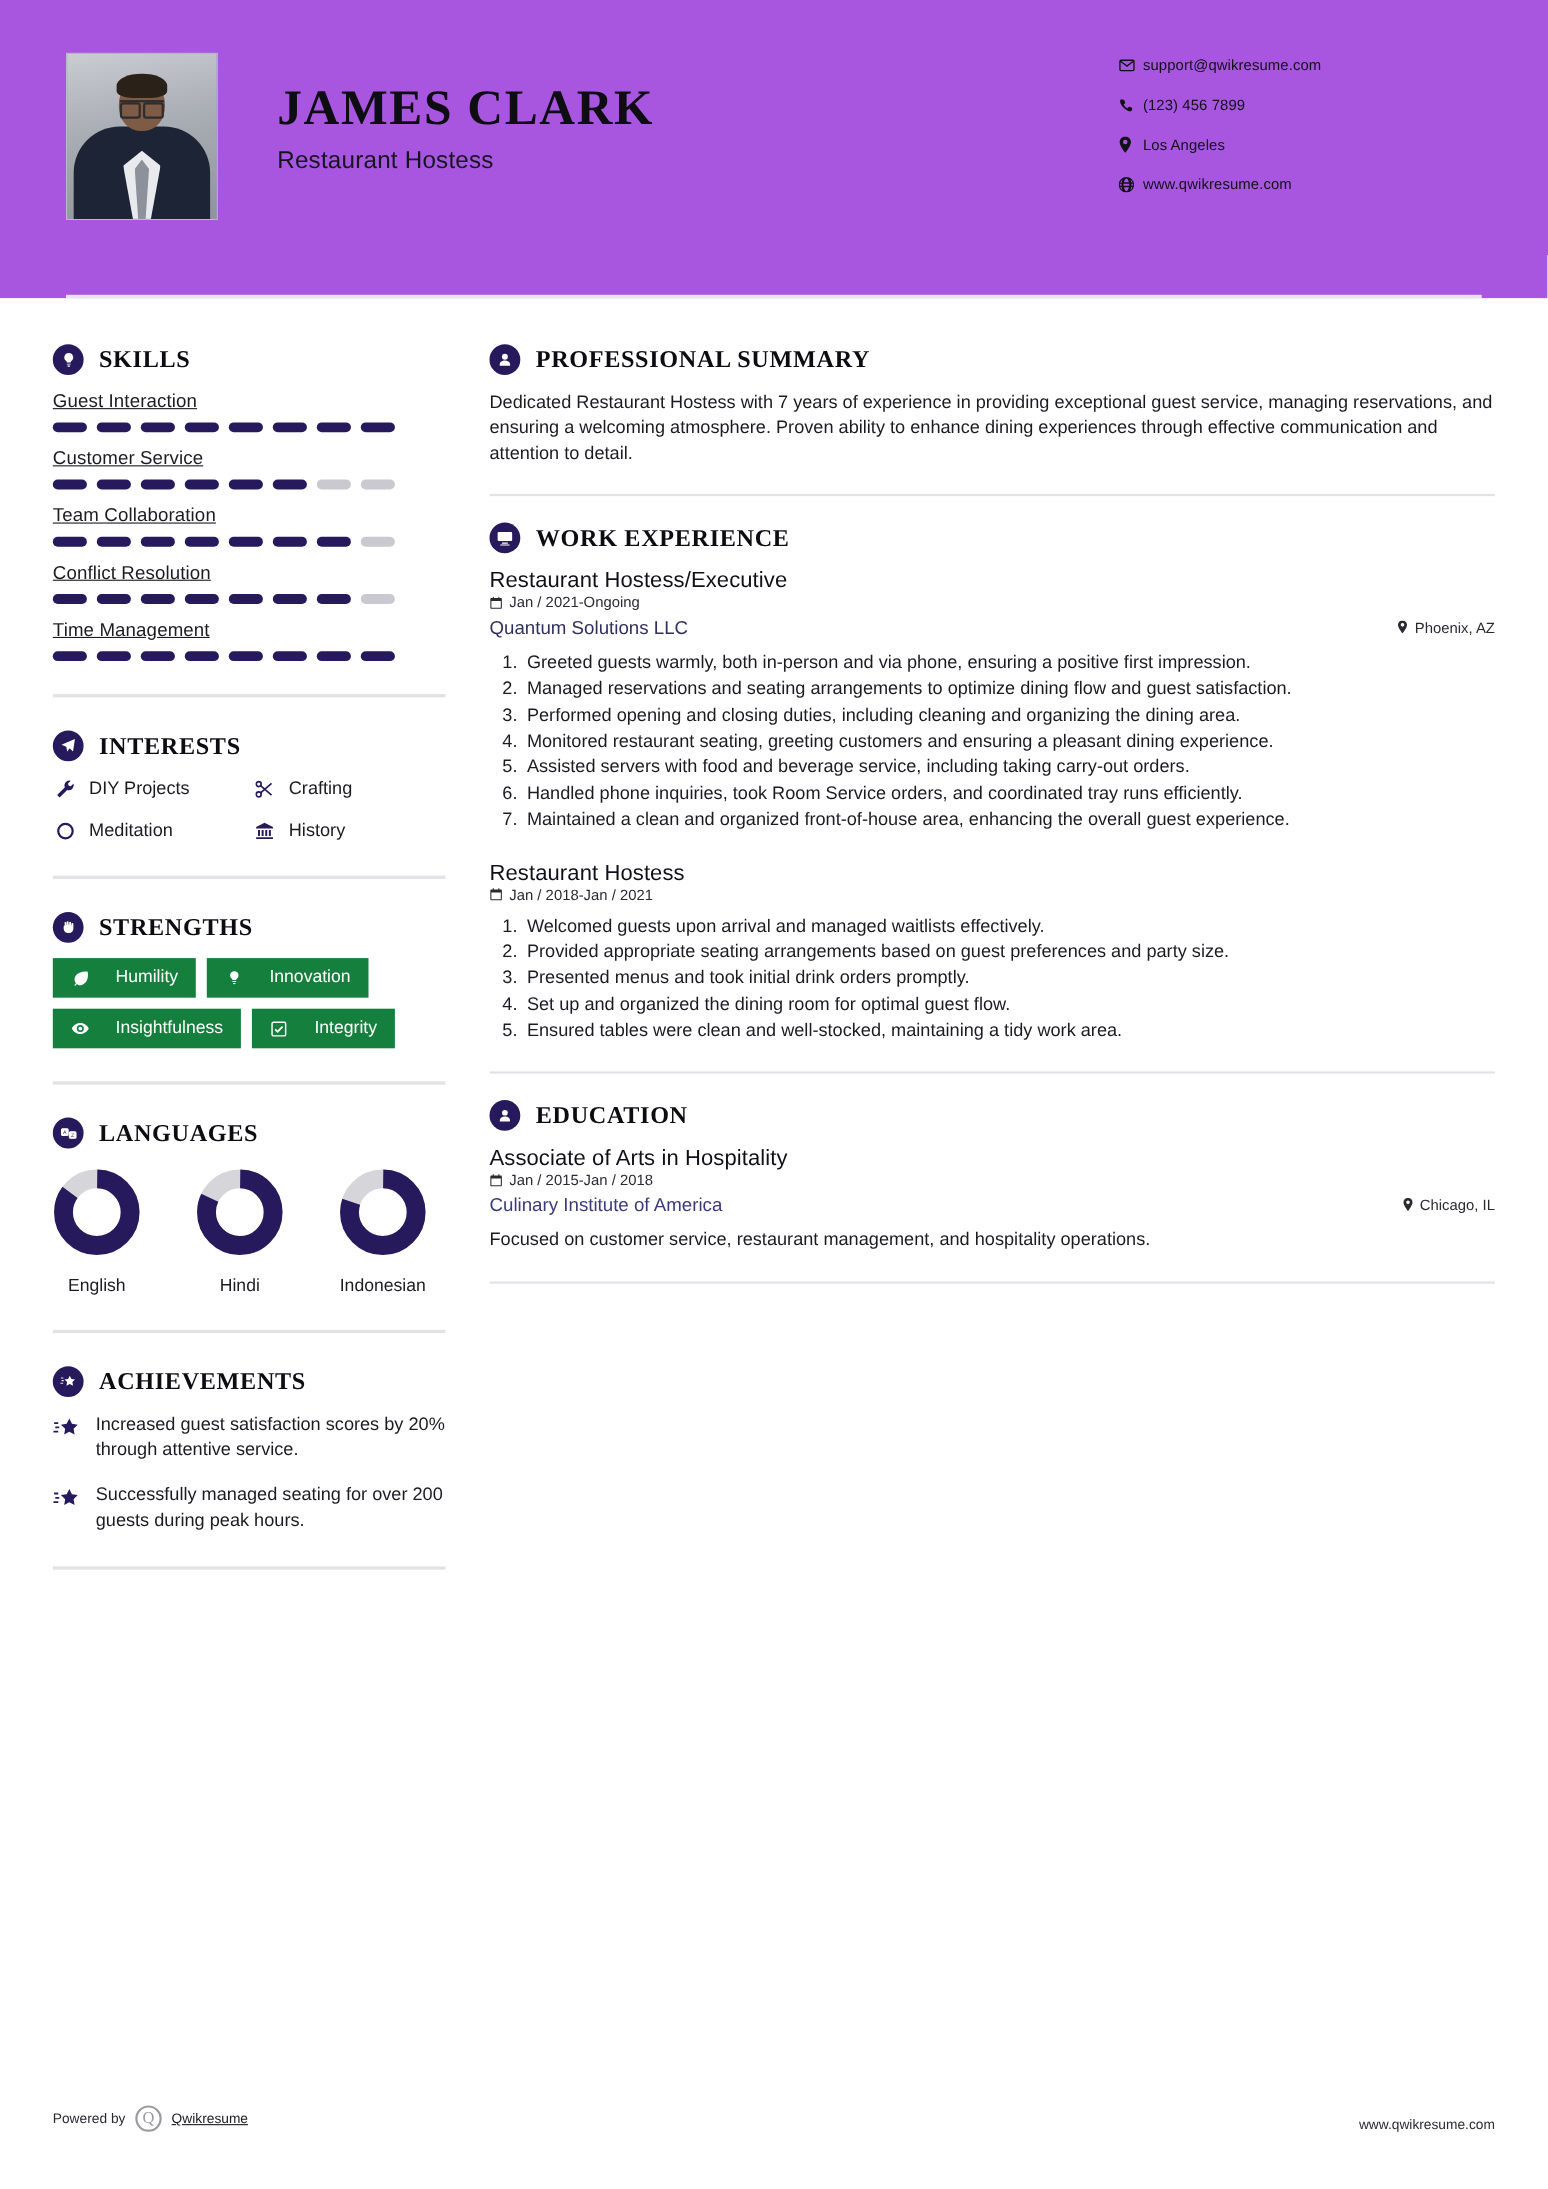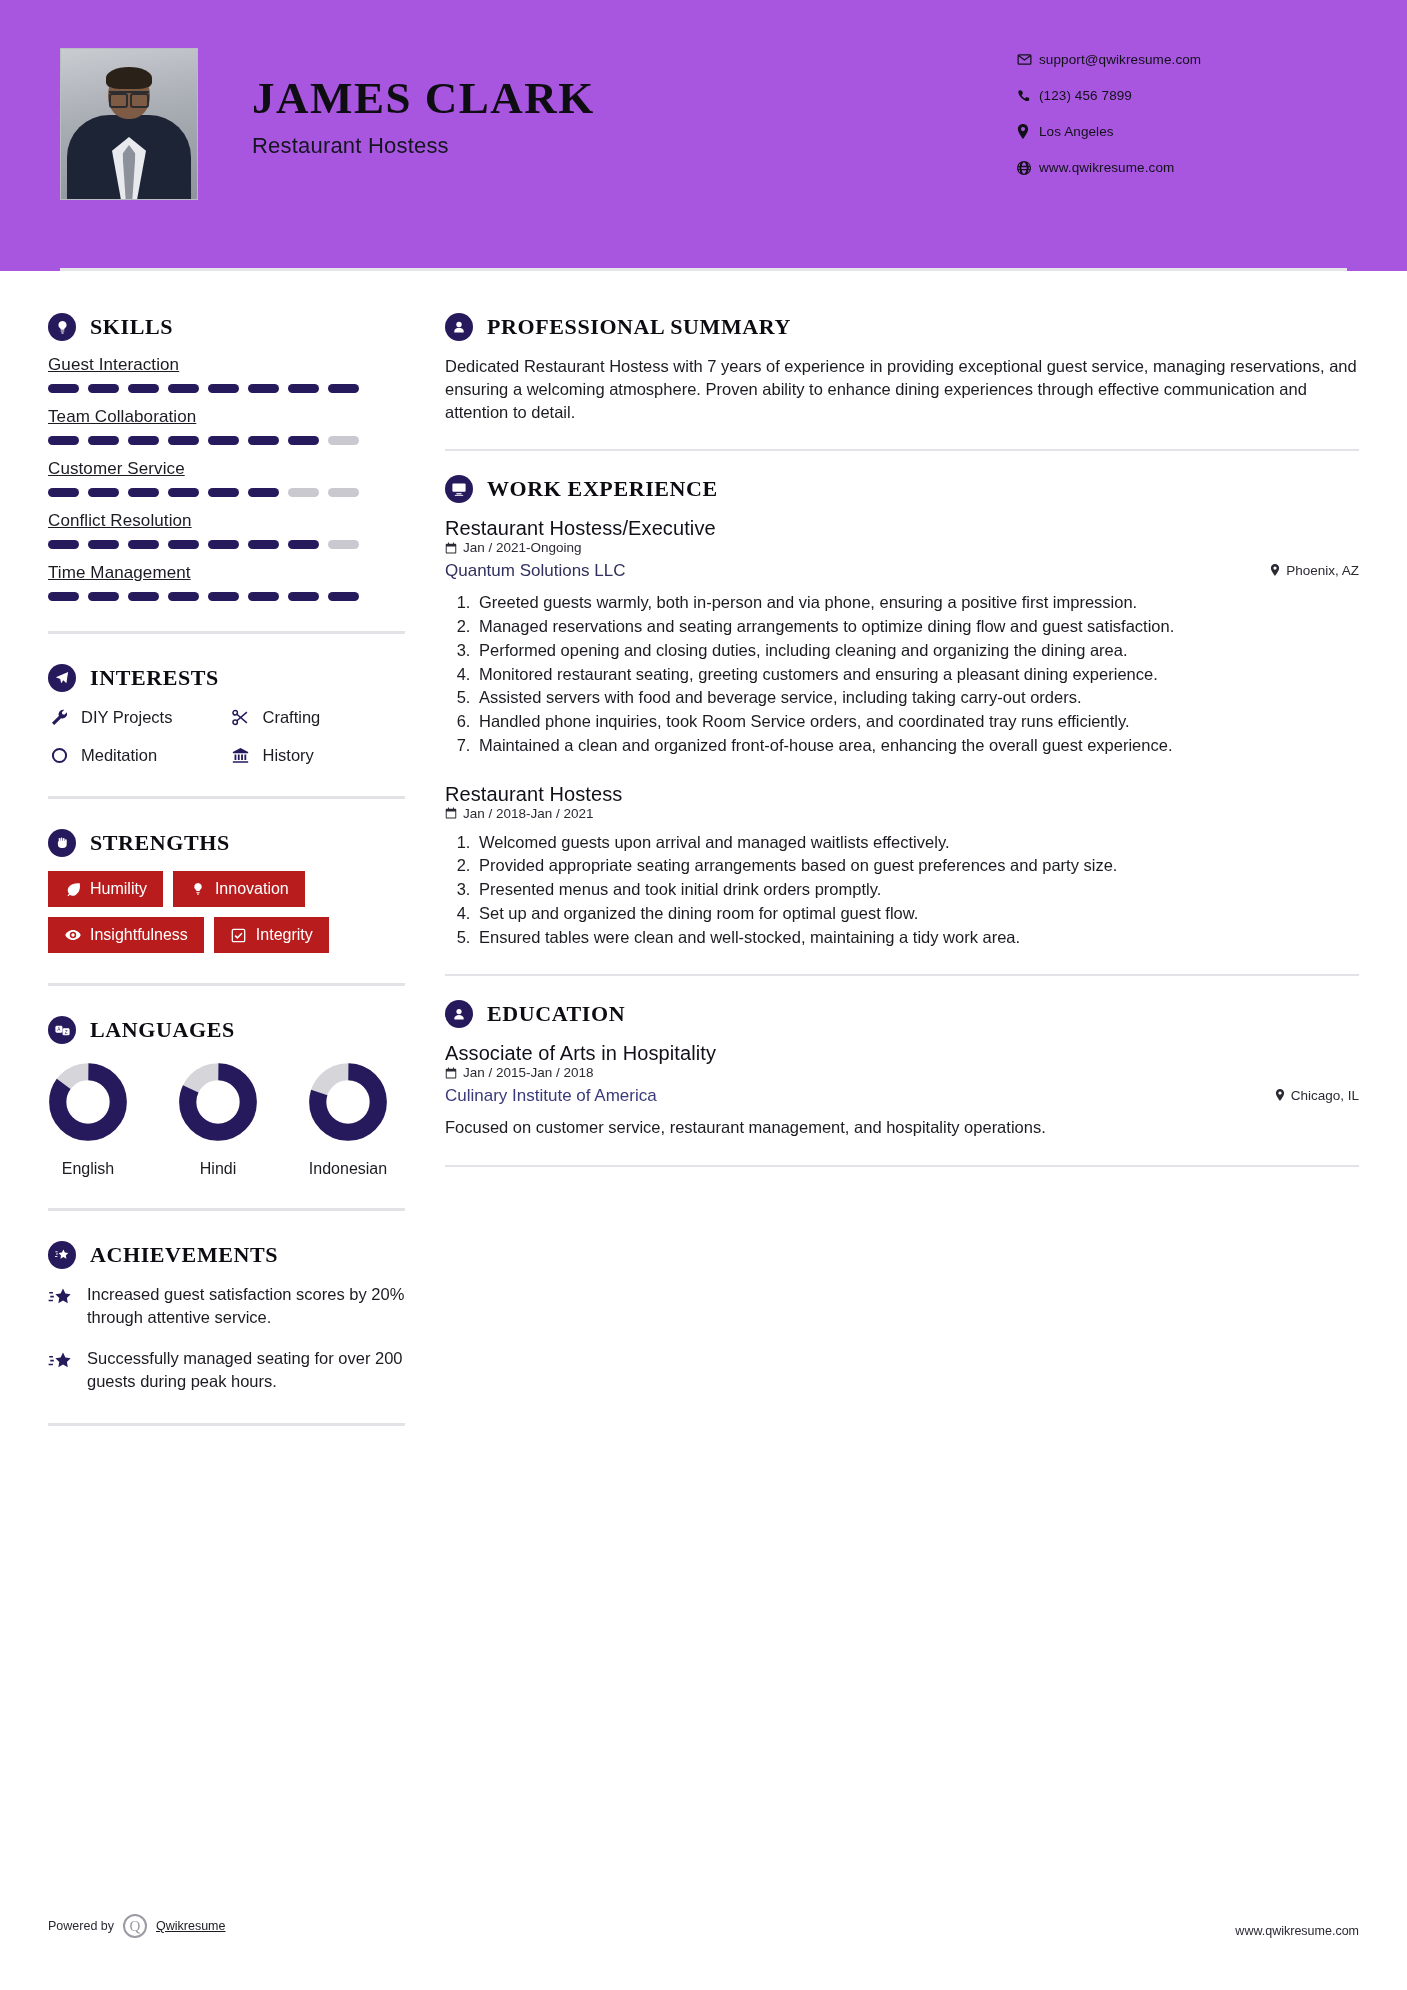--- a/index.html
+++ b/index.html
@@ -241,26 +241,26 @@
   }
 
   
   .strengths {
     display: flex;
     flex-wrap: wrap;
     gap: 10px;
     margin-top: 6px;
   }
   .strength {
-    background: #b91c1c;
+    background: #15803d;
     color: #ffffff;
     padding: 9px 16px;
     display: flex;
     align-items: flex-start;
-    gap: 8px;
+    gap: 23px;
     font-size: 16px;
   }
   .strength .si {
     width: 18px; height: 18px;
     display: flex; align-items: center; justify-content: center;
     flex-shrink: 0;
   }
 
   
   .langs {
@@ -460,42 +460,42 @@
                 <span class="dash"></span>
                 <span class="dash"></span>
                 <span class="dash"></span>
               <span class="dash"></span>
                 <span class="dash"></span>
                 <span class="dash"></span>
                 <span class="dash"></span>
             </div>
           </div>
           <div class="skill">
+            <div class="skill-name">Customer Service</div>
+            <div class="dashes">
+              <span class="dash"></span>
+                <span class="dash"></span>
+                <span class="dash"></span>
+                <span class="dash"></span>
+              <span class="dash"></span>
+                <span class="dash"></span>
+                <span class="dash off"></span>
+                <span class="dash off"></span>
+            </div>
+          </div>
+          <div class="skill">
             <div class="skill-name">Team Collaboration</div>
             <div class="dashes">
               <span class="dash"></span>
                 <span class="dash"></span>
                 <span class="dash"></span>
                 <span class="dash"></span>
               <span class="dash"></span>
                 <span class="dash"></span>
                 <span class="dash"></span>
-                <span class="dash off"></span>
-            </div>
-          </div>
-          <div class="skill">
-            <div class="skill-name">Customer Service</div>
-            <div class="dashes">
-              <span class="dash"></span>
-                <span class="dash"></span>
-                <span class="dash"></span>
-                <span class="dash"></span>
-              <span class="dash"></span>
-                <span class="dash"></span>
-                <span class="dash off"></span>
                 <span class="dash off"></span>
             </div>
           </div>
           <div class="skill">
             <div class="skill-name">Conflict Resolution</div>
             <div class="dashes">
               <span class="dash"></span>
                 <span class="dash"></span>
                 <span class="dash"></span>
                 <span class="dash"></span>

